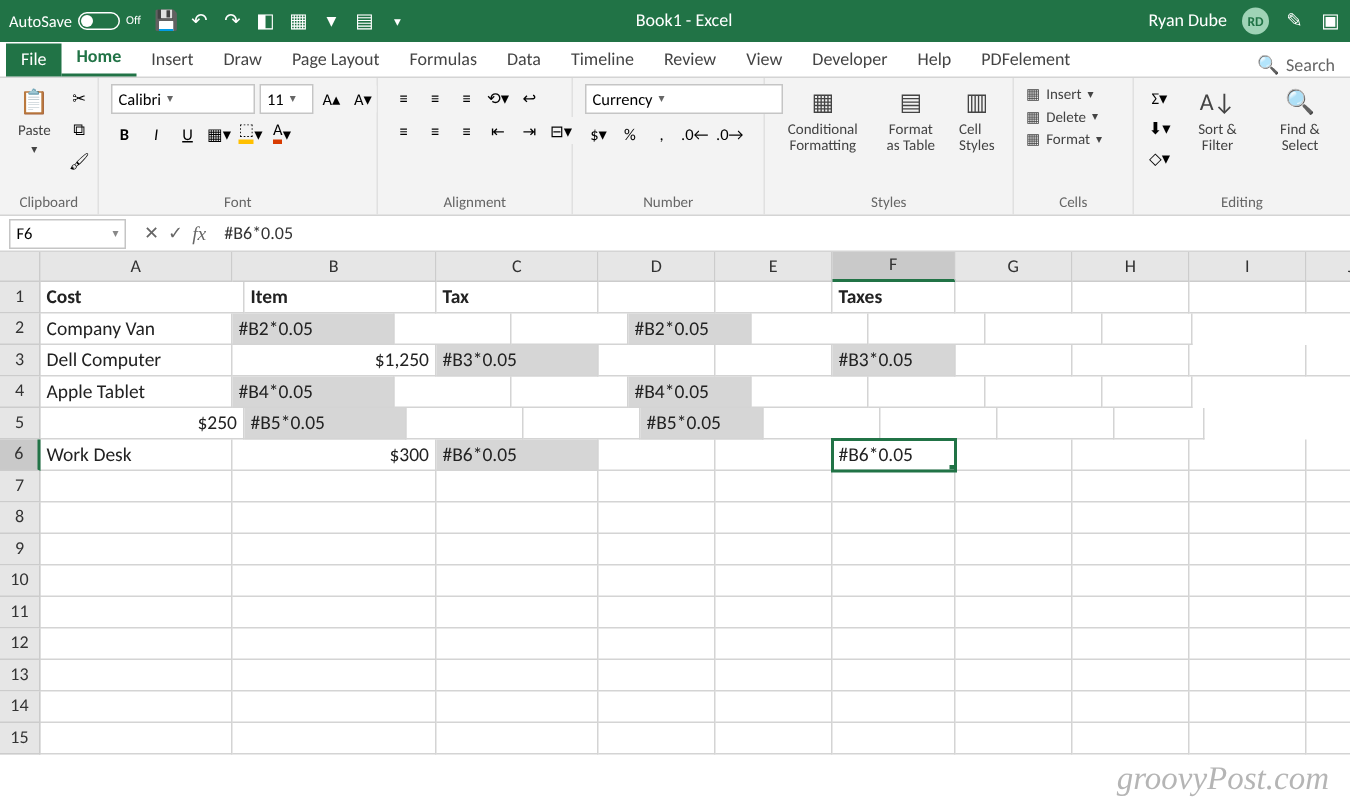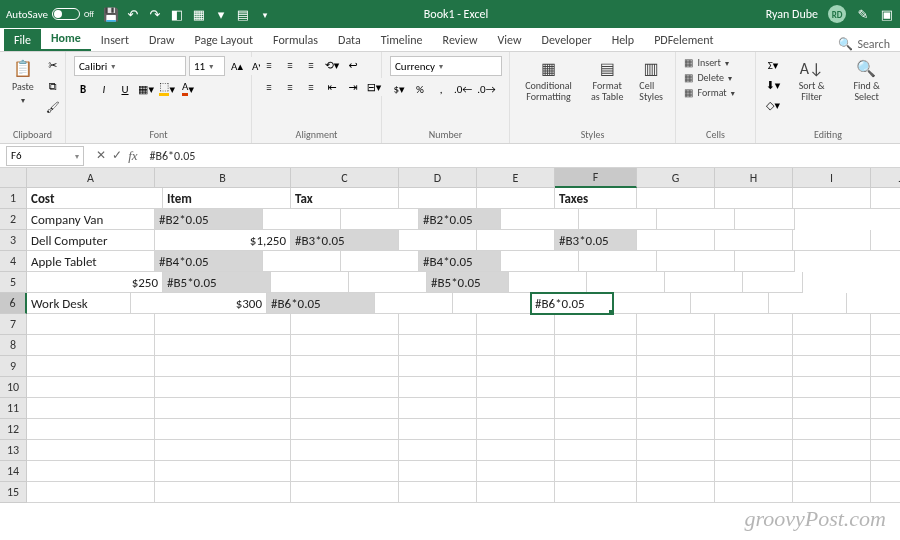--- a/index.html
+++ b/index.html
@@ -130,21 +130,21 @@
         <span class="rbtn">⧉</span>
         <span class="rbtn">🖌</span>
       </div>
     </div>
     <div class="group-label">Clipboard</div>
   </div>
 
   <div class="group" style="width:186px">
     <div class="group-body" style="flex-direction:column;gap:4px">
       <div class="hrow">
-        <div class="combo" style="width:112px">
+        <div class="combo" style="width:96px">
             <span>Calibri</span>
             <span class="dd">▾</span>
           </div>
         <div class="combo" style="width:36px">
             <span>11</span>
             <span class="dd">▾</span>
           </div>
         <span class="rbtn">A▴</span>
         <span class="rbtn">A▾</span>
       </div>
@@ -176,21 +176,21 @@
         <span class="rbtn">⇤</span>
         <span class="rbtn">⇥</span>
         <span class="rbtn">⊟▾</span>
       </div>
     </div>
     <div class="group-label">Alignment</div>
   </div>
 
   <div class="group" style="width:128px">
     <div class="group-body" style="flex-direction:column;gap:4px">
-      <div class="combo" style="width:112px">
+      <div class="combo" style="width:132px">
           <span>Currency</span>
           <span class="dd">▾</span>
         </div>
       <div class="hrow">
         <span class="rbtn">$▾</span>
         <span class="rbtn">%</span>
         <span class="rbtn">,</span>
         <span class="rbtn">.0←</span>
         <span class="rbtn">.0→</span>
       </div>
@@ -377,21 +377,21 @@
         <div class="cell" style="width: 78px;"></div>
         <div class="cell sel-gray" style="width: 82px;">
           <span>#B5*0.05</span>
         </div>
         <div class="cell" style="width: 78px;"></div>
         <div class="cell" style="width: 78px;"></div>
         <div class="cell" style="width: 78px;"></div>
         <div class="cell" style="width: 60px;"></div>
       </div>
       <div class="row">
-        <div class="cell" style="width: 104px;">
+        <div class="cell" style="width: 128px;">
           <span>Work Desk</span>
         </div>
         <div class="cell right" style="width: 136px;">
           <span>$300</span>
         </div>
         <div class="cell sel-gray" style="width: 108px;">
           <span>#B6*0.05</span>
         </div>
         <div class="cell" style="width: 78px;"></div>
         <div class="cell" style="width: 78px;"></div>

